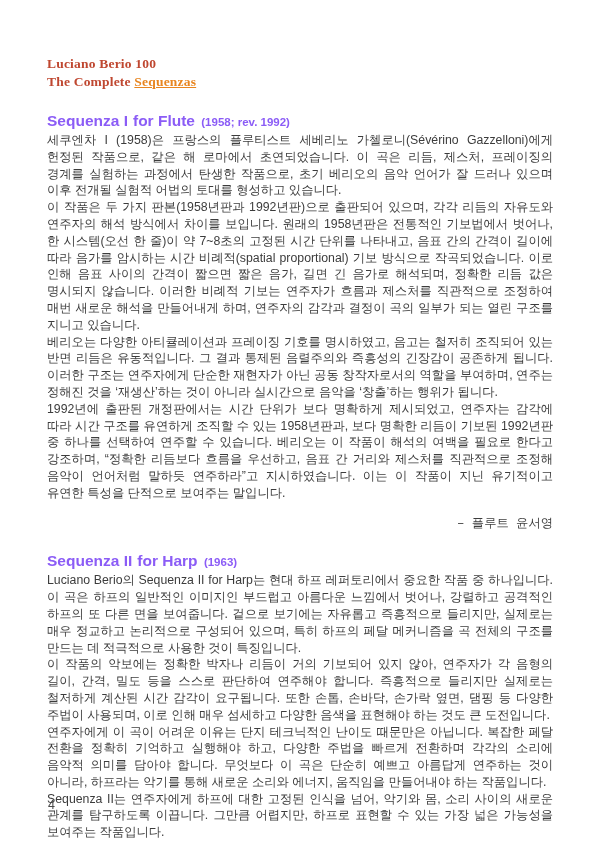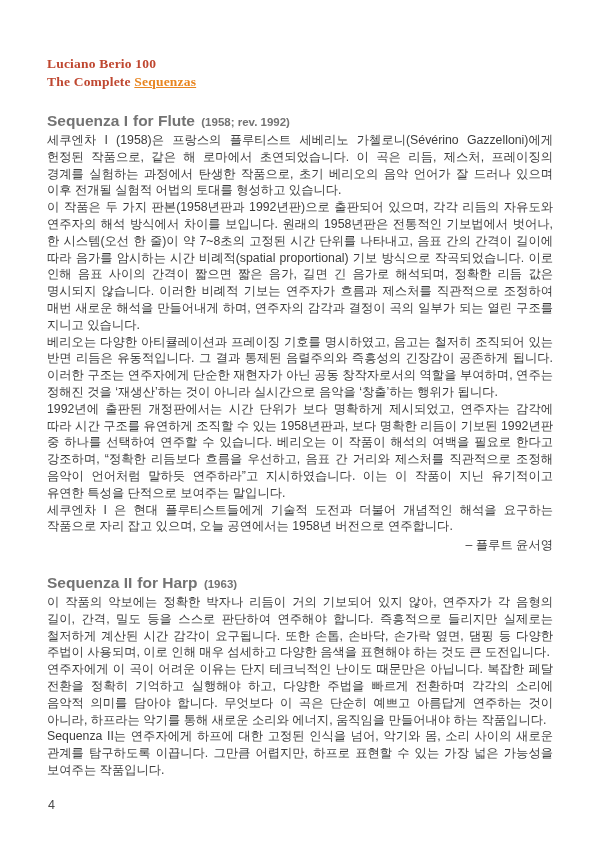--- a/index.html
+++ b/index.html
@@ -21,21 +21,21 @@
     font-weight: bold;
     font-size: 13.5px;
     line-height: 17.5px;
     color: #bf4730;
     letter-spacing: 0.2px;
   }
   .brand .accent { color: #e8851f; text-decoration: underline; }
 
   
   .section-heading {
-    color: #737373;
+    color: #8b5cf6;
     font-size: 15.5px;
     line-height: 20px;
     white-space: nowrap;
   }
   .heading-1 { margin-top: 21px; }
   .heading-2 { margin-top: 19px; }
   .section-heading .work { font-weight: bold; }
   .section-heading .inst { margin-left: 5px; }
   .section-heading .year { font-size: 11.5px; margin-left: 2px; }
 
@@ -48,21 +48,22 @@
   .body-text p {
     text-align: justify;
     word-break: keep-all;
     overflow-wrap: anywhere;
   }
   .attribution {
     text-align: right;
     color: #3c3c3c;
     font-size: 12.3px;
     line-height: 16.8px;
-    margin-top: 2px;
+    margin-top: 14px;
+    font-family: Liberation Mono, monospace;
   }
 
   .page-number {
     position: absolute;
     left: 48px;
     top: 798px;
     font-size: 12.5px;
     color: #4a4a4a;
   }
 </style>
@@ -77,28 +78,28 @@
       <div><span>The Complete</span> <span class="accent">Sequenzas</span></div>
     </header>
 
     <section>
       <h2 class="section-heading heading-1"><span class="work">Sequenza I</span><span class="inst">for Flute</span> <span class="year">(1958; rev. 1992)</span></h2>
       <div class="body-text">
         <p>세쿠엔차 I (1958)은 프랑스의 플루티스트 세베리노 가첼로니(Sévérino Gazzelloni)에게 헌정된 작품으로, 같은 해 로마에서 초연되었습니다. 이 곡은 리듬, 제스처, 프레이징의 경계를 실험하는 과정에서 탄생한 작품으로, 초기 베리오의 음악 언어가 잘 드러나 있으며 이후 전개될 실험적 어법의 토대를 형성하고 있습니다.</p>
         <p>이 작품은 두 가지 판본(1958년판과 1992년판)으로 출판되어 있으며, 각각 리듬의 자유도와 연주자의 해석 방식에서 차이를 보입니다. 원래의 1958년판은 전통적인 기보법에서 벗어나, 한 시스템(오선 한 줄)이 약 7~8초의 고정된 시간 단위를 나타내고, 음표 간의 간격이 길이에 따라 음가를 암시하는 시간 비례적(spatial proportional) 기보 방식으로 작곡되었습니다. 이로 인해 음표 사이의 간격이 짧으면 짧은 음가, 길면 긴 음가로 해석되며, 정확한 리듬 값은 명시되지 않습니다. 이러한 비례적 기보는 연주자가 흐름과 제스처를 직관적으로 조정하여 매번 새로운 해석을 만들어내게 하며, 연주자의 감각과 결정이 곡의 일부가 되는 열린 구조를 지니고 있습니다.</p>
         <p>베리오는 다양한 아티큘레이션과 프레이징 기호를 명시하였고, 음고는 철저히 조직되어 있는 반면 리듬은 유동적입니다. 그 결과 통제된 음렬주의와 즉흥성의 긴장감이 공존하게 됩니다. 이러한 구조는 연주자에게 단순한 재현자가 아닌 공동 창작자로서의 역할을 부여하며, 연주는 정해진 것을 ‘재생산’하는 것이 아니라 실시간으로 음악을 ‘창출’하는 행위가 됩니다.</p>
         <p>1992년에 출판된 개정판에서는 시간 단위가 보다 명확하게 제시되었고, 연주자는 감각에 따라 시간 구조를 유연하게 조직할 수 있는 1958년판과, 보다 명확한 리듬이 기보된 1992년판 중 하나를 선택하여 연주할 수 있습니다. 베리오는 이 작품이 해석의 여백을 필요로 한다고 강조하며, “정확한 리듬보다 흐름을 우선하고, 음표 간 거리와 제스처를 직관적으로 조정해 음악이 언어처럼 말하듯 연주하라”고 지시하였습니다. 이는 이 작품이 지닌 유기적이고 유연한 특성을 단적으로 보여주는 말입니다.</p>
-        <p>세쿠엔차 I 은 현대 플루티스트들에게 기술적 도전과 더불어 개념적인 해석을 요구하는 작품으로 자리 잡고 있으며, 오늘 공연에서는 1958년 버전으로 연주합니다.</p>
       </div>
       <div class="attribution">– 플루트 윤서영</div>
     </section>
 
     <section>
       <h2 class="section-heading heading-2"><span class="work">Sequenza II</span><span class="inst">for Harp</span> <span class="year">(1963)</span></h2>
       <div class="body-text">
+        <p>Luciano Berio의 Sequenza II for Harp는 현대 하프 레퍼토리에서 중요한 작품 중 하나입니다. 이 곡은 하프의 일반적인 이미지인 부드럽고 아름다운 느낌에서 벗어나, 강렬하고 공격적인 하프의 또 다른 면을 보여줍니다. 겉으로 보기에는 자유롭고 즉흥적으로 들리지만, 실제로는 매우 정교하고 논리적으로 구성되어 있으며, 특히 하프의 페달 메커니즘을 곡 전체의 구조를 만드는 데 적극적으로 사용한 것이 특징입니다.</p>
         <p>이 작품의 악보에는 정확한 박자나 리듬이 거의 기보되어 있지 않아, 연주자가 각 음형의 길이, 간격, 밀도 등을 스스로 판단하여 연주해야 합니다. 즉흥적으로 들리지만 실제로는 철저하게 계산된 시간 감각이 요구됩니다. 또한 손톱, 손바닥, 손가락 옆면, 댐핑 등 다양한 주법이 사용되며, 이로 인해 매우 섬세하고 다양한 음색을 표현해야 하는 것도 큰 도전입니다.</p>
         <p>연주자에게 이 곡이 어려운 이유는 단지 테크닉적인 난이도 때문만은 아닙니다. 복잡한 페달 전환을 정확히 기억하고 실행해야 하고, 다양한 주법을 빠르게 전환하며 각각의 소리에 음악적 의미를 담아야 합니다. 무엇보다 이 곡은 단순히 예쁘고 아름답게 연주하는 것이 아니라, 하프라는 악기를 통해 새로운 소리와 에너지, 움직임을 만들어내야 하는 작품입니다.</p>
         <p>Sequenza II는 연주자에게 하프에 대한 고정된 인식을 넘어, 악기와 몸, 소리 사이의 새로운 관계를 탐구하도록 이끕니다. 그만큼 어렵지만, 하프로 표현할 수 있는 가장 넓은 가능성을 보여주는 작품입니다.</p>
       </div>
 
     </section>
 
   </div>
 
   <div class="page-number">4</div>

